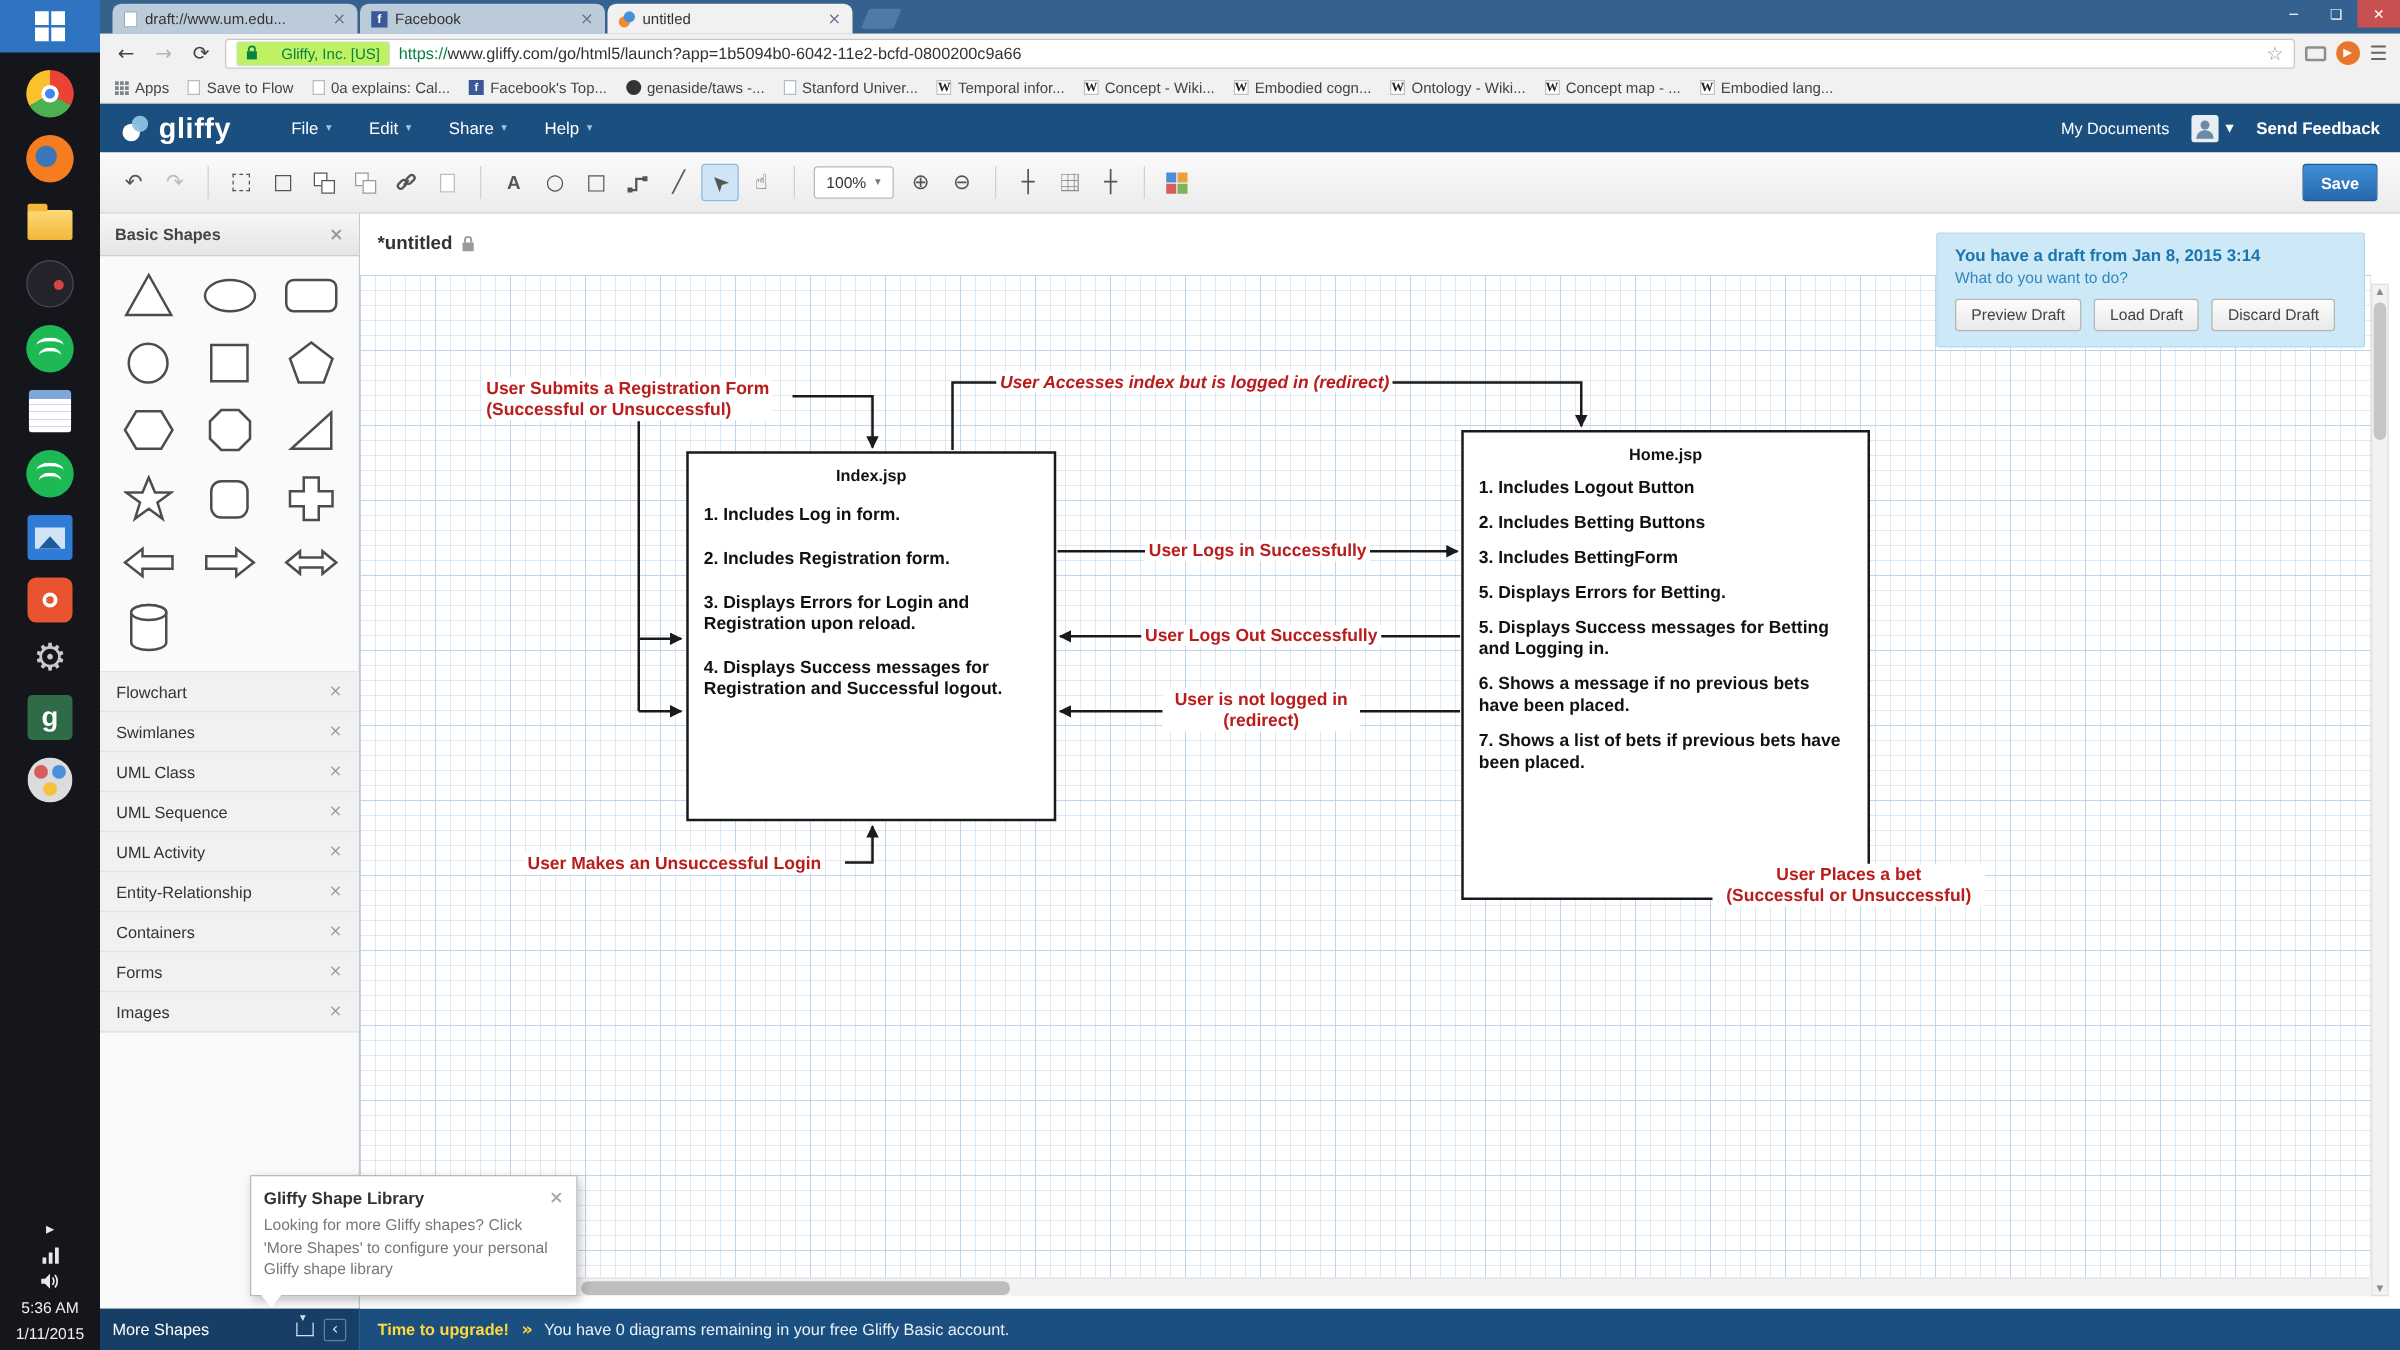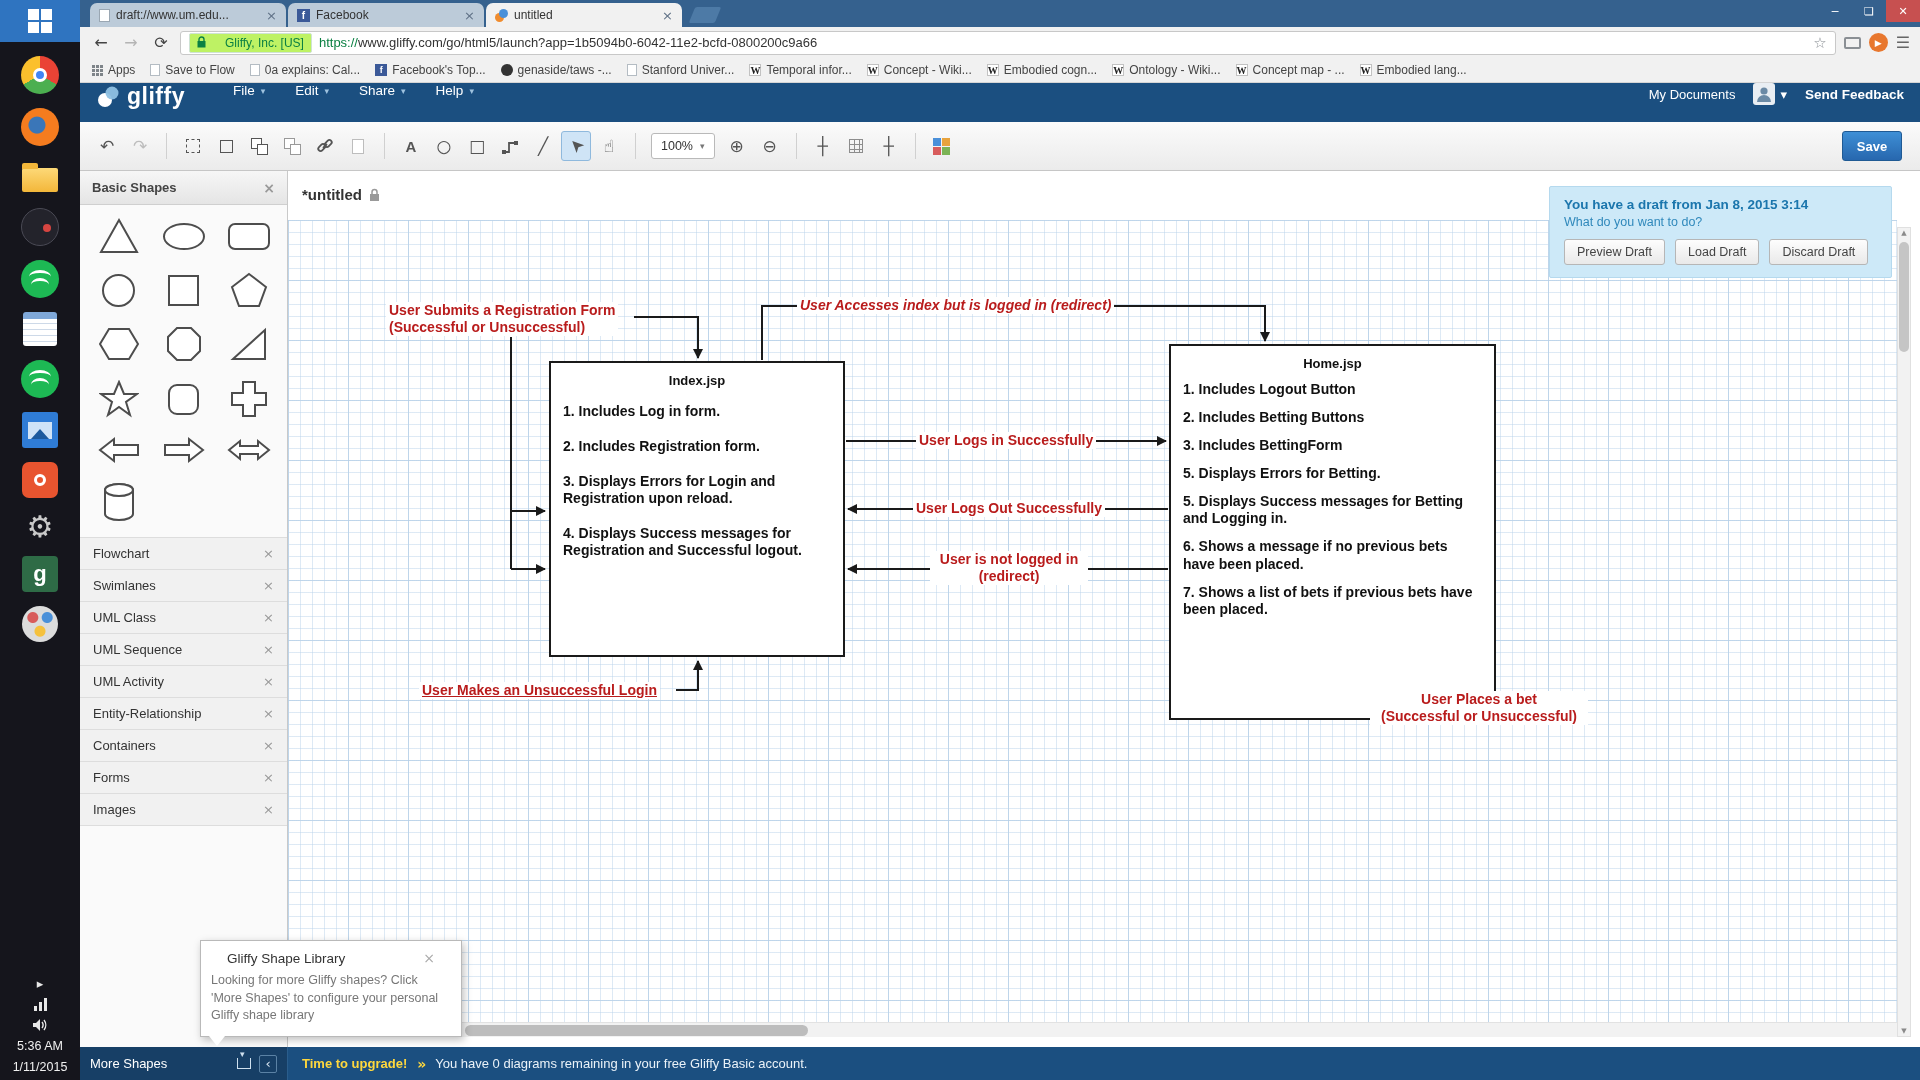--- a/index.html
+++ b/index.html
@@ -71,21 +71,21 @@
   .bookmarks { position:absolute; left:80px; top:58px; right:0; height:25px; background:#f1f1f1; border-bottom:1px solid #d5d5d5; display:flex; align-items:center; padding:0 12px; gap:15px; font-size:12px; color:#444; overflow:hidden; }
   .bm { display:flex; align-items:center; gap:5px; white-space:nowrap; }
   .appsic { display:grid; grid-template-columns:3px 3px 3px; grid-template-rows:3px 3px 3px; gap:1px; }
   .appsic span { background:#7e8489; }
   .bmico-page { width:10px; height:12px; background:#fff; border:1px solid #b4bcc3; }
   .bmico-fb { width:12px; height:12px; background:#3b5998; color:#fff; font-size:9px; font-weight:bold; text-align:center; line-height:12px; }
   .bmico-gh { width:12px; height:12px; border-radius:50%; background:#333; }
   .bmico-wp { width:12px; height:12px; background:#fff; border:1px solid #c2c2c2; font-family:"Liberation Serif",serif; font-size:10px; font-weight:bold; color:#222; text-align:center; line-height:12px; }
 
   
-  .gheader { position:absolute; left:80px; top:83px; right:0; height:39px; background:#1b4f80; display:flex; align-items:flex-start; color:#fff; padding:0 16px; }
+  .gheader { position:absolute; left:80px; top:83px; right:0; height:39px; background:#1b4f80; display:flex; align-items:center; color:#fff; padding:0 16px; }
   .glogo { display:flex; align-items:center; gap:7px; font-size:23px; font-weight:bold; letter-spacing:.5px; }
   .gmenus { display:flex; gap:30px; margin-left:48px; font-size:13.5px; }
   .gmenu { display:flex; align-items:center; gap:6px; }
   .gmenu .caret { font-size:9px; color:#9fc3df; }
   .gh-right { margin-left:auto; display:flex; align-items:center; gap:18px; font-size:13px; }
   .avatarwrap { display:flex; align-items:center; gap:5px; }
   .sendfb { font-weight:bold; font-size:13.5px; }
 
   
   .gtoolbar { position:absolute; left:80px; top:122px; right:0; height:49px; background:linear-gradient(#fbfbfb,#ebebeb); border-bottom:1px solid #c6c6c6; display:flex; align-items:center; padding:0 12px; gap:3px; }
@@ -166,21 +166,21 @@
   .mslabel { font-size:13px; }
   .mslib { width:14px; height:11px; border:1.5px solid #cfe0ee; border-top:none; position:relative; margin-left:auto; }
   .mslib::after { content:"▾"; position:absolute; left:2px; top:-9px; color:#cfe0ee; font-size:9px; }
   .mscollapse { width:18px; height:18px; border:1px solid #5b82a5; border-radius:2px; display:flex; align-items:center; justify-content:center; color:#dce9f4; font-size:13px; }
   .upgrade { margin-left:14px; color:#ffd83d; font-weight:bold; font-size:13px; }
   .chev { color:#ffd83d; font-weight:bold; font-size:14px; margin:0 10px; letter-spacing:-1px; }
   .bbmsg { font-size:13px; color:#eaf2f8; }
 
   
   .shapetip { position:absolute; left:200px; top:940px; width:262px; background:#fff; border:1px solid #b9b9b9; box-shadow:2px 3px 8px rgba(0,0,0,.25); z-index:60; }
-  .tiphead { display:flex; align-items:center; padding:9px 26px 4px; font-size:13.5px; font-weight:normal; color:#333; }
+  .tiphead { display:flex; align-items:center; padding:9px 10px 4px; font-size:13.5px; font-weight:bold; color:#333; }
   .tipx { margin-left:auto; color:#aaa; font-size:14px; }
   .tipbody { padding:2px 10px 11px; font-size:12.5px; color:#777; line-height:1.4; }
   .tiptail { position:absolute; left:8px; bottom:-10px; width:0; height:0; border-left:8px solid transparent; border-right:8px solid transparent; border-top:10px solid #fff; }
 </style>
 </head>
 <body>
 
 <div class="screen">
 
   <div class="taskbar">
@@ -642,21 +642,21 @@
         <div>User Submits a Registration Form</div>
         <div>(Successful or Unsuccessful)</div>
       </div>
       <div class="dlabel" style="left:509px; top:126px;font-style:italic;">User Accesses index but is logged in (redirect)</div>
       <div class="dlabel" style="left:628px; top:261px;">User Logs in Successfully</div>
       <div class="dlabel" style="left:625px; top:329px;">User Logs Out Successfully</div>
       <div class="dlabel center" style="left:642px; top:380px; width:158px;">
         <div>User is not logged in</div>
         <div>(redirect)</div>
       </div>
-      <div class="dlabel" style="left:131px; top:511px;text-decoration:underline;">User Makes an Unsuccessful Login</div>
+      <div class="dlabel" style="left:131px; top:511px;">User Makes an Unsuccessful Login</div>
       <div class="dlabel center" style="left:1082px; top:520px; width:218px;">
         <div>User Places a bet</div>
         <div>(Successful or Unsuccessful)</div>
       </div>
     </div>
 
     <div class="draft">
       <div class="draft-title">You have a draft from Jan 8, 2015 3:14</div>
       <div class="draft-q">What do you want to do?</div>
       <div class="draft-btns">

